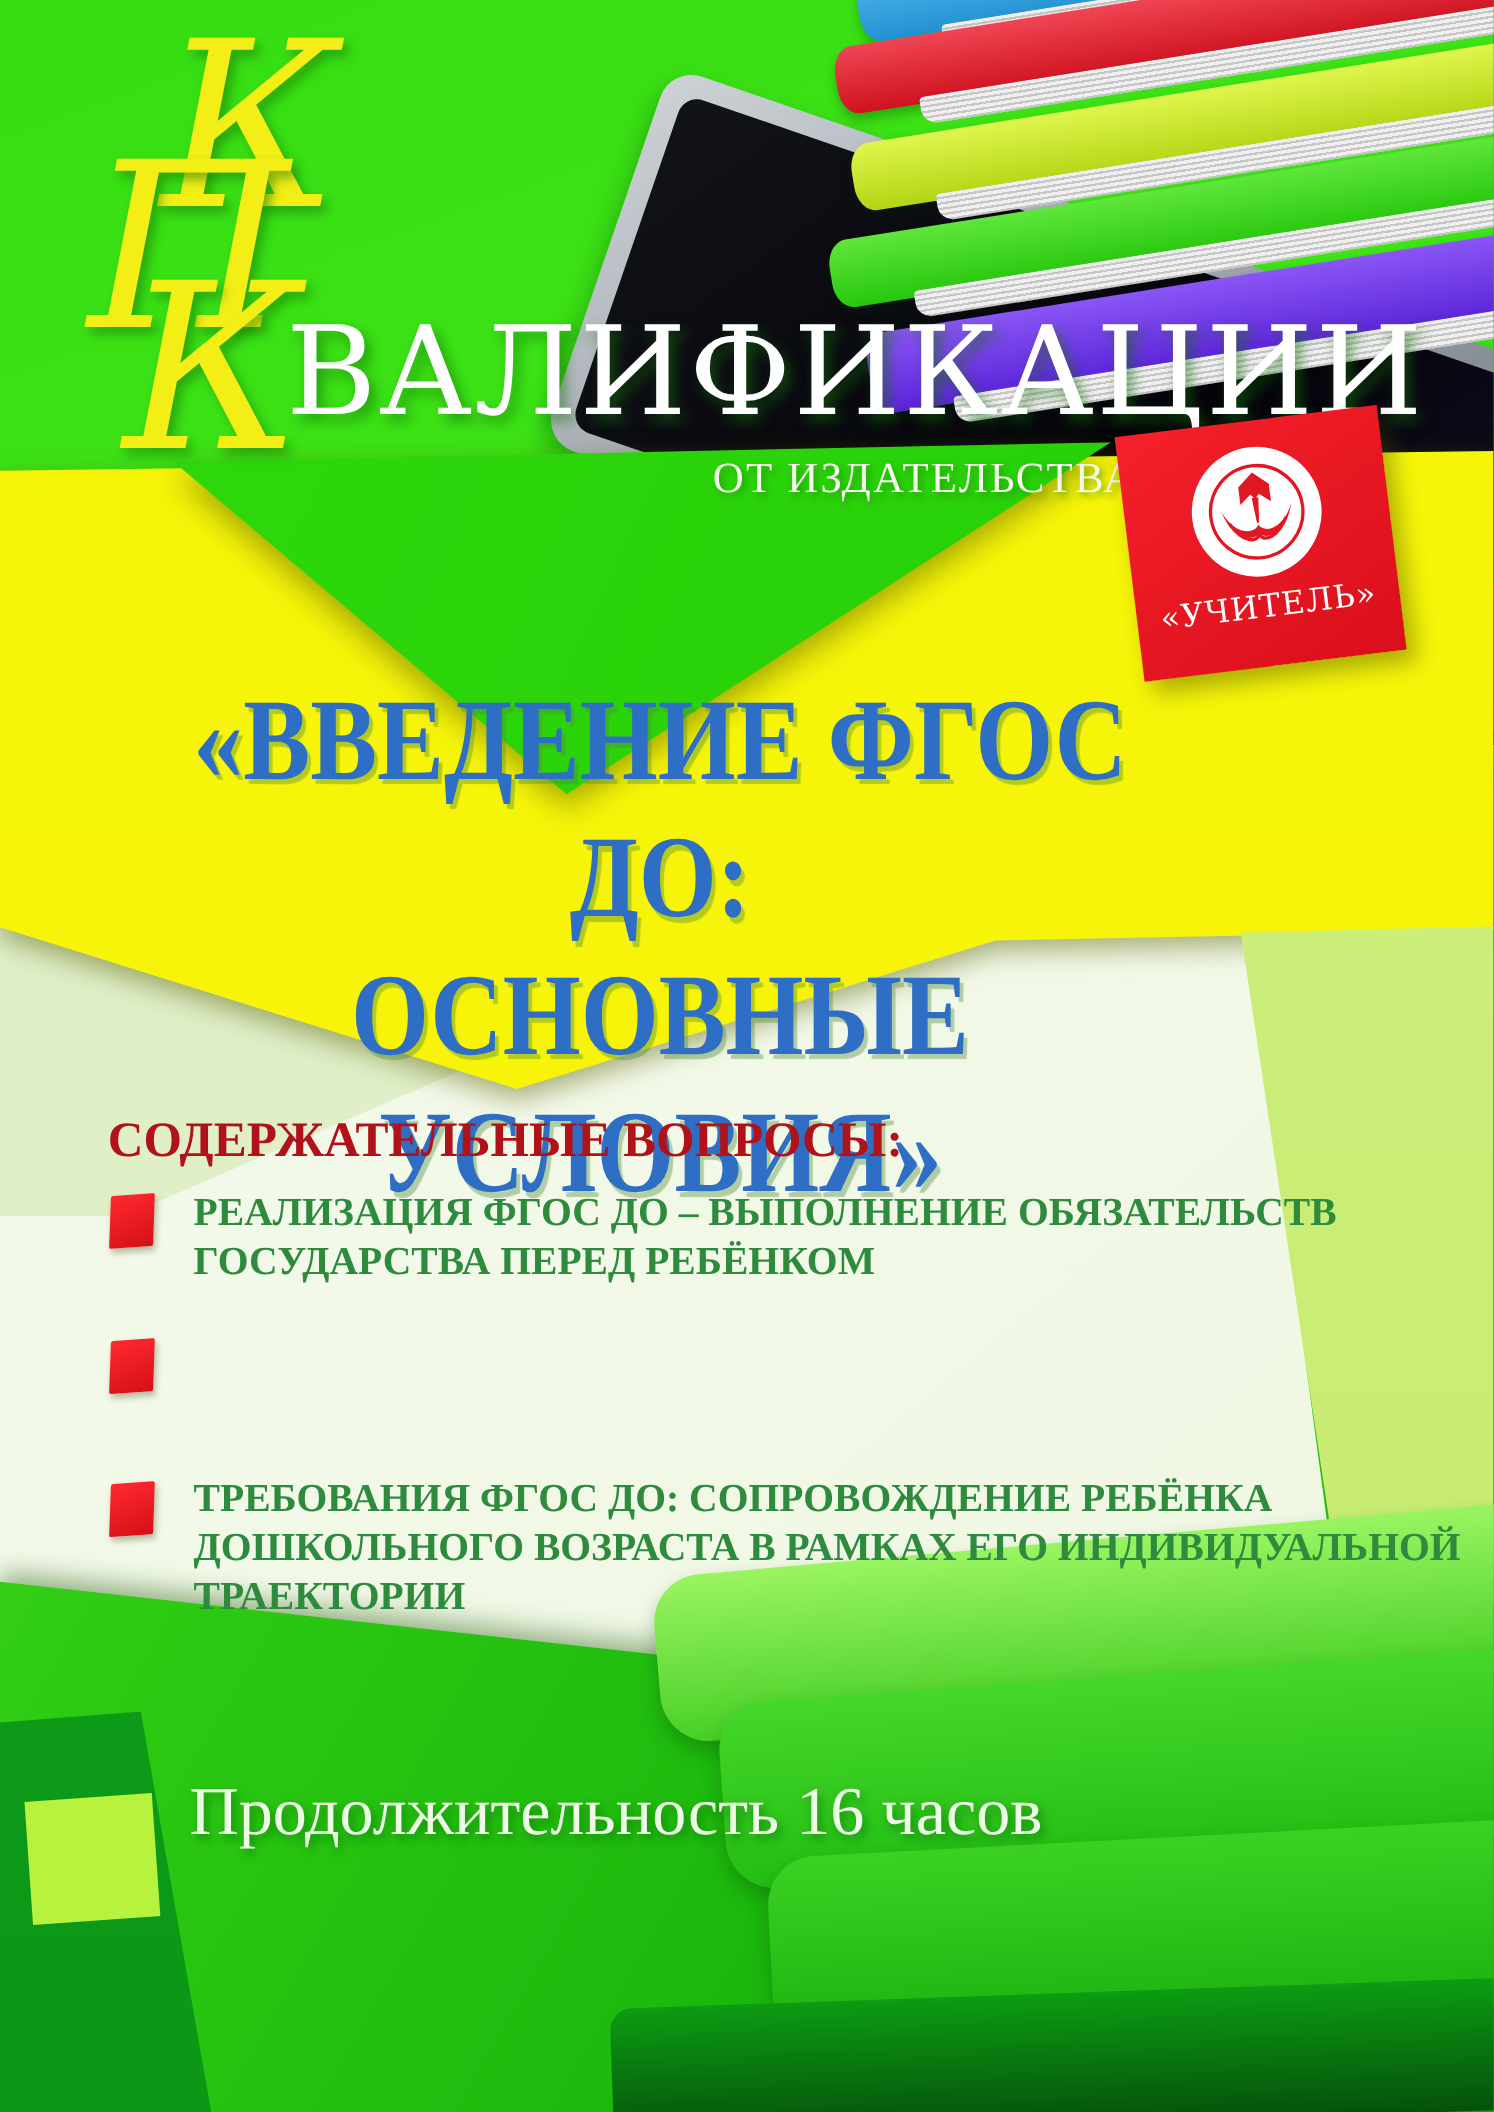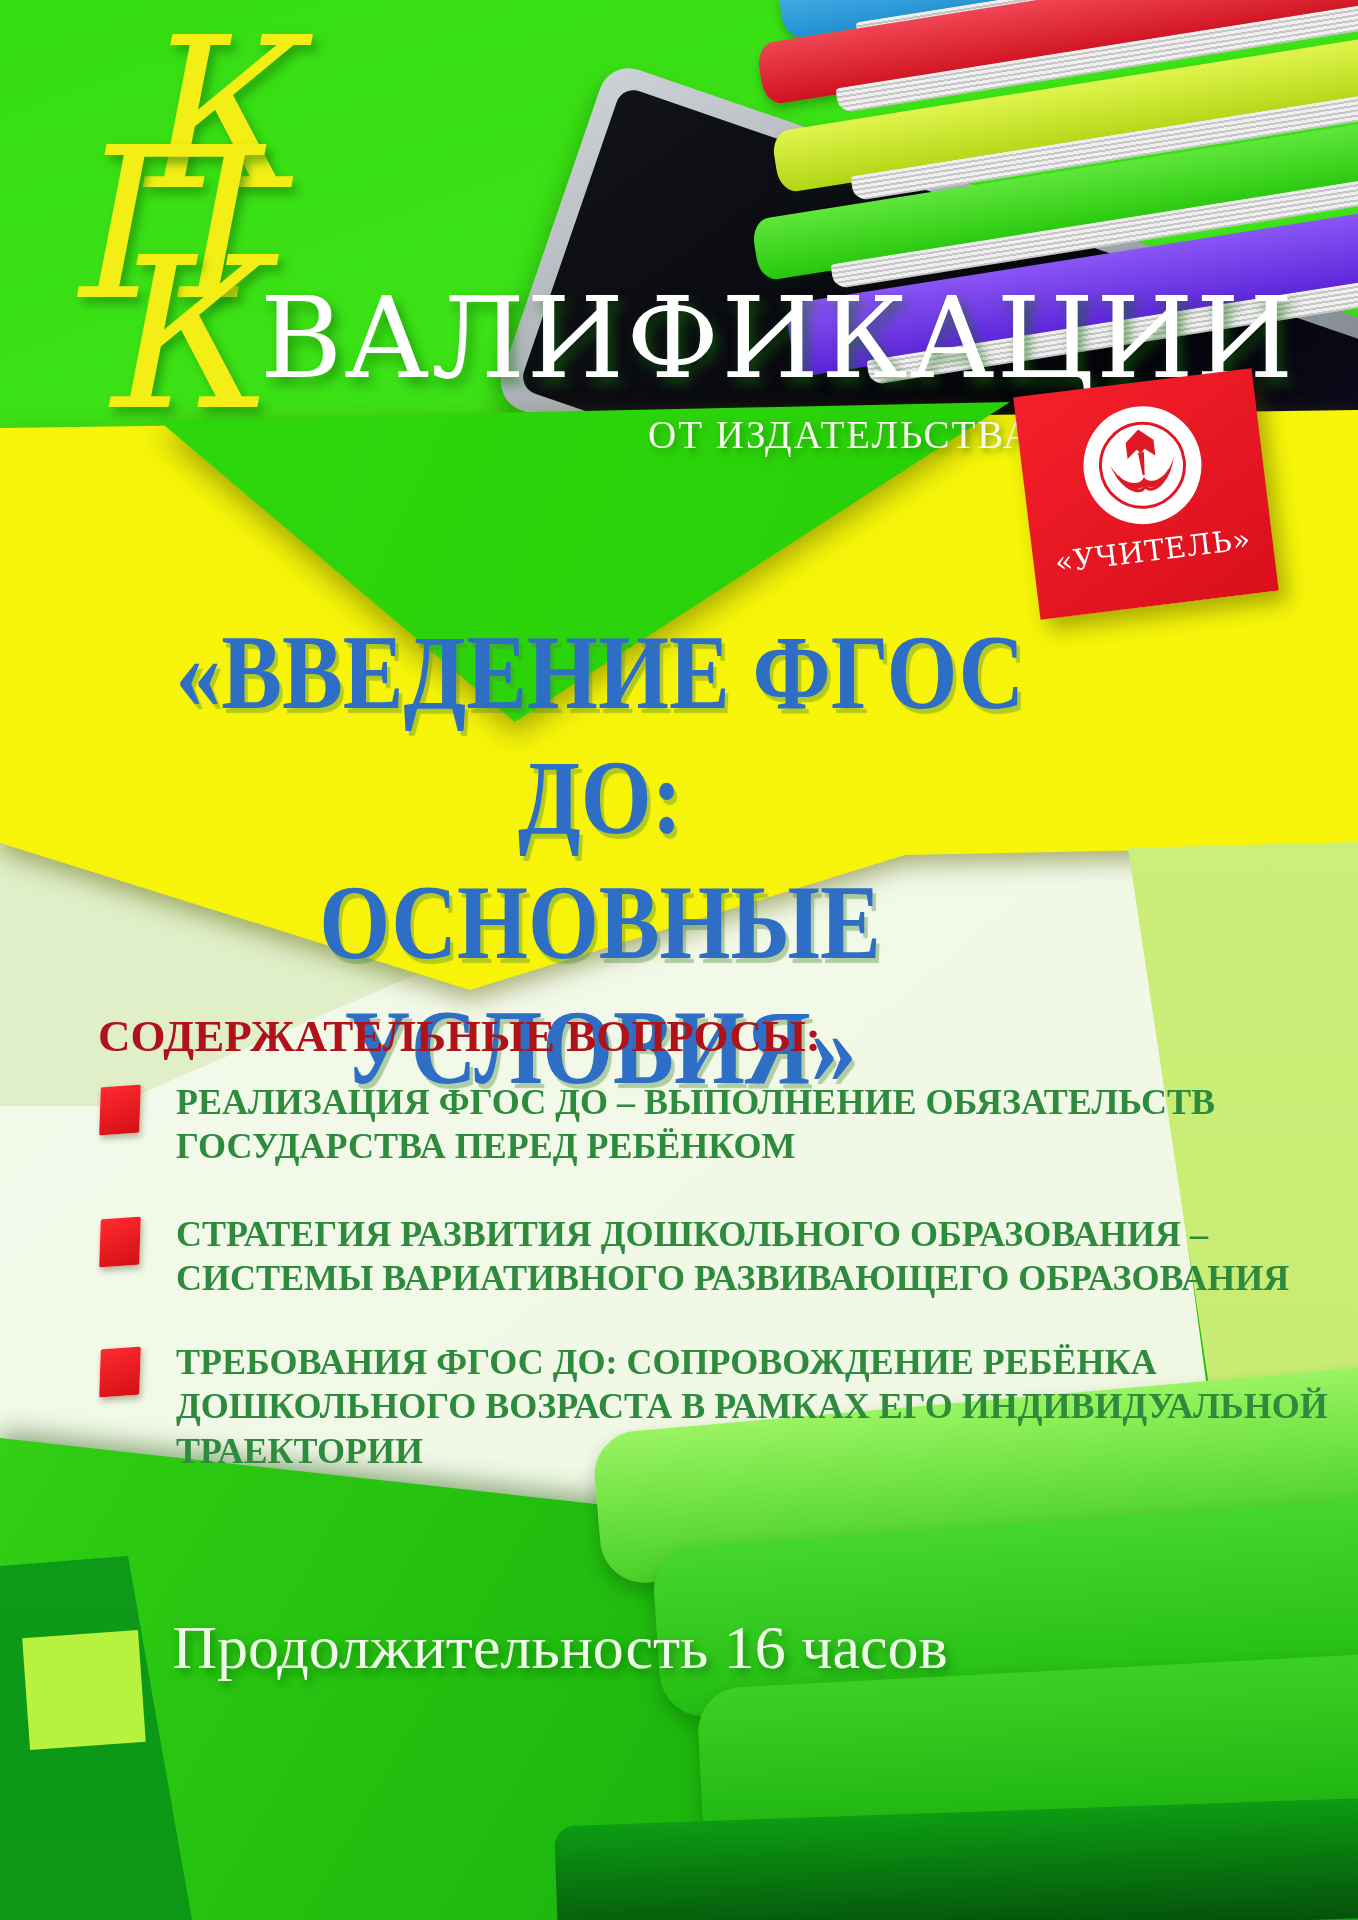--- a/index.html
+++ b/index.html
@@ -188,22 +188,20 @@
     <div>ОСНОВНЫЕ УСЛОВИЯ»</div>
   </div>
 
   <div class="abs heading">СОДЕРЖАТЕЛЬНЫЕ ВОПРОСЫ:</div>
 
   <div class="marker m1"></div>
   <div class="bullet-text t1">РЕАЛИЗАЦИЯ ФГОС ДО – ВЫПОЛНЕНИЕ ОБЯЗАТЕЛЬСТВ
 ГОСУДАРСТВА ПЕРЕД РЕБЁНКОМ</div>
 
   <div class="marker m2"></div>
-  <div class="bullet-text t2">СТРАТЕГИЯ РАЗВИТИЯ ДОШКОЛЬНОГО ОБРАЗОВАНИЯ –
-СИСТЕМЫ ВАРИАТИВНОГО РАЗВИВАЮЩЕГО ОБРАЗОВАНИЯ</div>
 
   <div class="marker m3"></div>
   <div class="bullet-text t3">ТРЕБОВАНИЯ ФГОС ДО: СОПРОВОЖДЕНИЕ РЕБЁНКА
 ДОШКОЛЬНОГО ВОЗРАСТА В РАМКАХ ЕГО ИНДИВИДУАЛЬНОЙ
 ТРАЕКТОРИИ</div>
 
   <div class="abs footer-text">Продолжительность 16 часов</div>
 
 </div>
 

